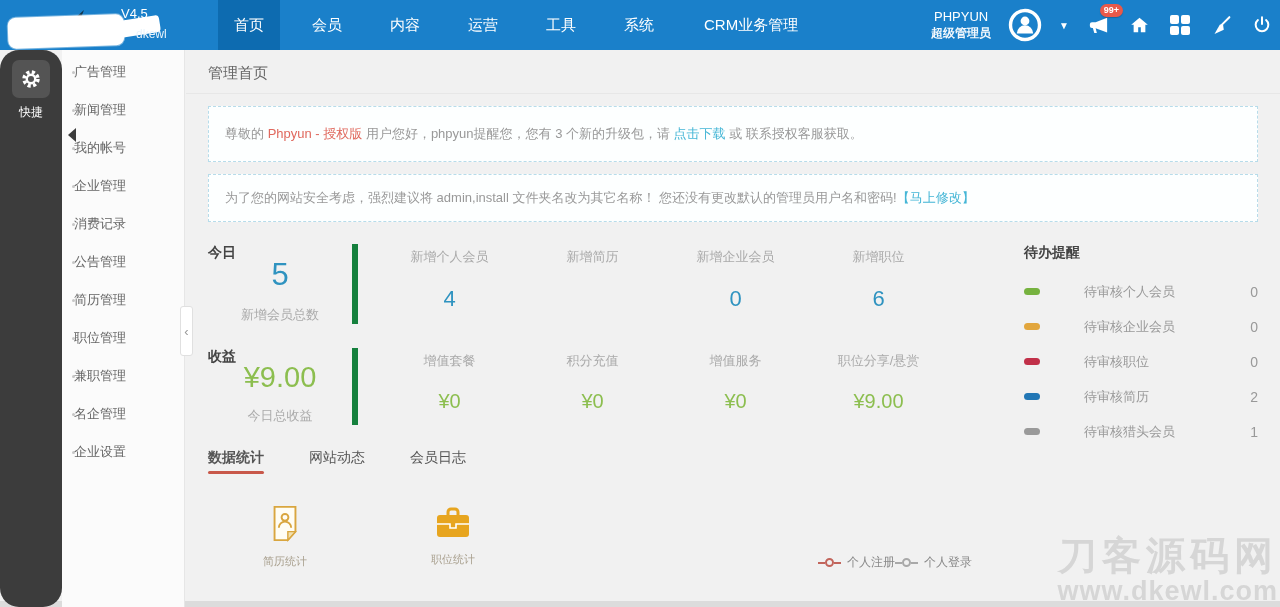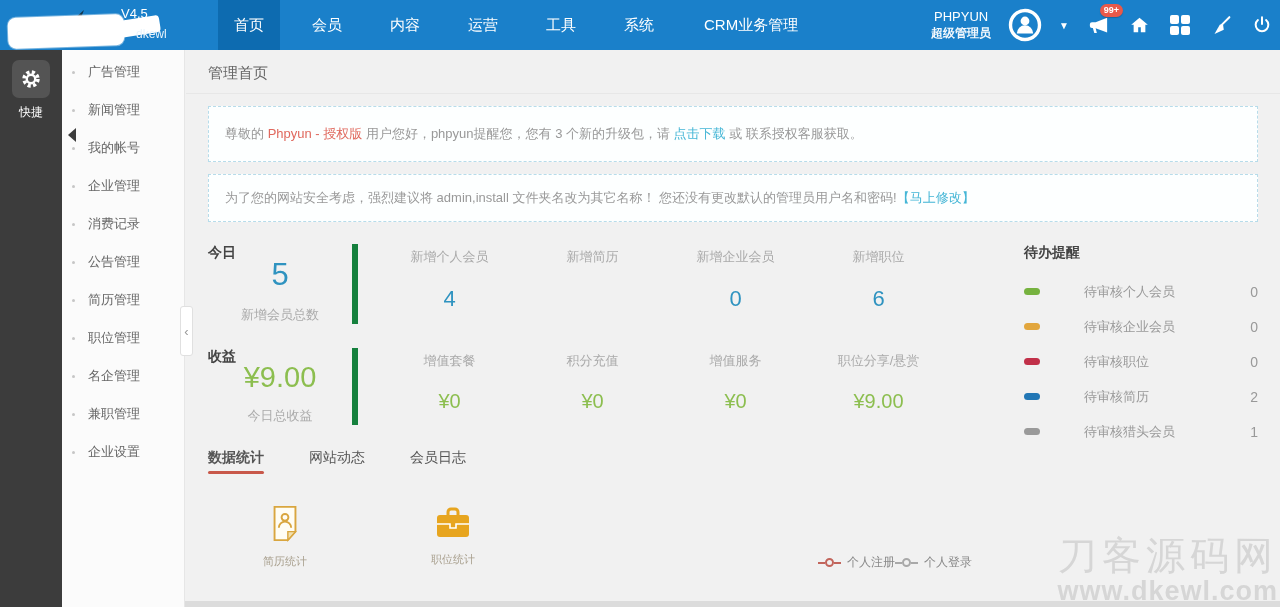--- a/index.html
+++ b/index.html
@@ -26,29 +26,29 @@
   .user-name { font-size:13px;text-align:center; }
   .user-role { font-size:12px; opacity:.95;font-weight:bold; }
   .avatar { width:34px; height:34px; cursor:pointer; }
   .caret { color:#fff; font-size:10px; cursor:pointer; }
   .hicon { position:relative; width:24px; height:24px; display:flex; align-items:center; justify-content:center; cursor:pointer; }
   .badge { position:absolute; top:-9px; right:-13px; background:#e8594a; color:#fff; font-size:9px; font-weight:bold; padding:2px 4px; border-radius:8px; line-height:1; box-shadow:0 1px 1px rgba(0,0,0,.2); }
   .grid-icon { display:grid; grid-template-columns:9px 9px; grid-template-rows:9px 9px; gap:2px; }
   .grid-icon i { background:#fff; border-radius:2px; }
 
   
-  .rail { position:absolute; left:0; top:50px; bottom:0; width:62px; background:#3c3c3c; z-index:10; }
+  .rail { position:absolute; left:0; top:50px; bottom:0; width:62px; background:#3c3c3c; z-index:10;border-radius:19px; }
   .gear-btn { width:38px; height:38px; margin:10px auto 0; background:#545454; border-radius:7px; display:flex; align-items:center; justify-content:center; cursor:pointer; }
   .rail-label { margin-top:6px; text-align:center; color:#fff; font-size:12px; }
 
   
   .sidebar { position:absolute; left:62px; top:50px; bottom:0; width:123px; background:#fbfbfb; border-right:1px solid #e6e6e6; z-index:9; }
   .sidebar .pointer { position:absolute; left:0; top:78px; width:0; height:0; border:7px solid transparent; border-right:8px solid #3c3c3c; transform:translateX(-1px); }
   .side-menu { list-style:none; padding-top:3px; }
-  .side-menu li { position:relative; height:38px; line-height:38px; padding-left:26px; font-size:13px; color:#666; cursor:pointer; }
+  .side-menu li { position:relative; height:38px; line-height:38px; padding-left:12px; font-size:13px; color:#666; cursor:pointer; }
   .side-menu li::before { content:""; position:absolute; left:10px; top:18px; width:3px; height:3px; border-radius:50%; background:#c6c6c6; }
   .collapse-handle { position:absolute; left:180px; top:306px; width:13px; height:50px; background:#fff; border:1px solid #e0e0e0; border-radius:3px; z-index:15; display:flex; align-items:center; justify-content:center; color:#999; font-size:13px; cursor:pointer; }
 
   
   .main { position:absolute; left:186px; top:50px; right:0; bottom:0; background:#f1f1f1; }
   .titlebar { height:44px; line-height:46px; padding-left:22px; font-size:15px; color:#666; border-bottom:1px solid #e7e7e7; }
   .content { padding:12px 22px 0; position:relative; }
 
   .notice { background:#fdffff; border:1px dashed #b7dcea; padding:18px 16px; font-size:13px; color:#999; margin-bottom:12px; line-height:18px; }
   .notice.second { padding:14px 16px; }
@@ -91,21 +91,21 @@
 
   .legend { position:absolute; left:610px; top:58px; display:flex; align-items:center; }
   .legend-item { display:flex; align-items:center; gap:6px; cursor:pointer; }
   .lg-marker { display:inline-flex; align-items:center; }
   .lg-marker i { display:block; }
   .lg-line { width:7px; height:2px; background:currentColor; }
   .lg-dot { width:9px; height:9px; border:2px solid currentColor; border-radius:50%; background:#f1f1f1; }
   .lg-label { font-size:12px; color:#8a8a8a; }
 
   .watermark { position:absolute; right:2px; bottom:2px; text-align:right; z-index:30; color:#d6d6d6; pointer-events:none; }
-  .wm-1 { font-size:39px; font-weight:400; letter-spacing:5px; line-height:42px; }
+  .wm-1 { font-size:39px; font-weight:700; letter-spacing:5px; line-height:42px; }
   .wm-2 { font-size:27px; font-weight:800; letter-spacing:1px; line-height:28px; font-family:"Liberation Sans", sans-serif; }
   .bottom-strip { position:absolute; left:0; right:0; bottom:0; height:6px; background:#dcdcdc; z-index:2; }
 </style>
 </head>
 <body>
 
 <div id="app">
 
   <div class="header">
     <div class="logo-zone">
@@ -187,22 +187,22 @@
     <span class="pointer"></span>
     <ul class="side-menu">
       <li>广告管理</li>
       <li>新闻管理</li>
       <li>我的帐号</li>
       <li>企业管理</li>
       <li>消费记录</li>
       <li>公告管理</li>
       <li>简历管理</li>
       <li>职位管理</li>
+      <li>兼职管理</li>
       <li>名企管理</li>
-      <li>兼职管理</li>
       <li>企业设置</li>
     </ul>
   </div>
   <div class="collapse-handle">‹</div>
 
   <div class="main">
     <div class="titlebar">管理首页</div>
 
     <div class="content">
       <div class="notice">

